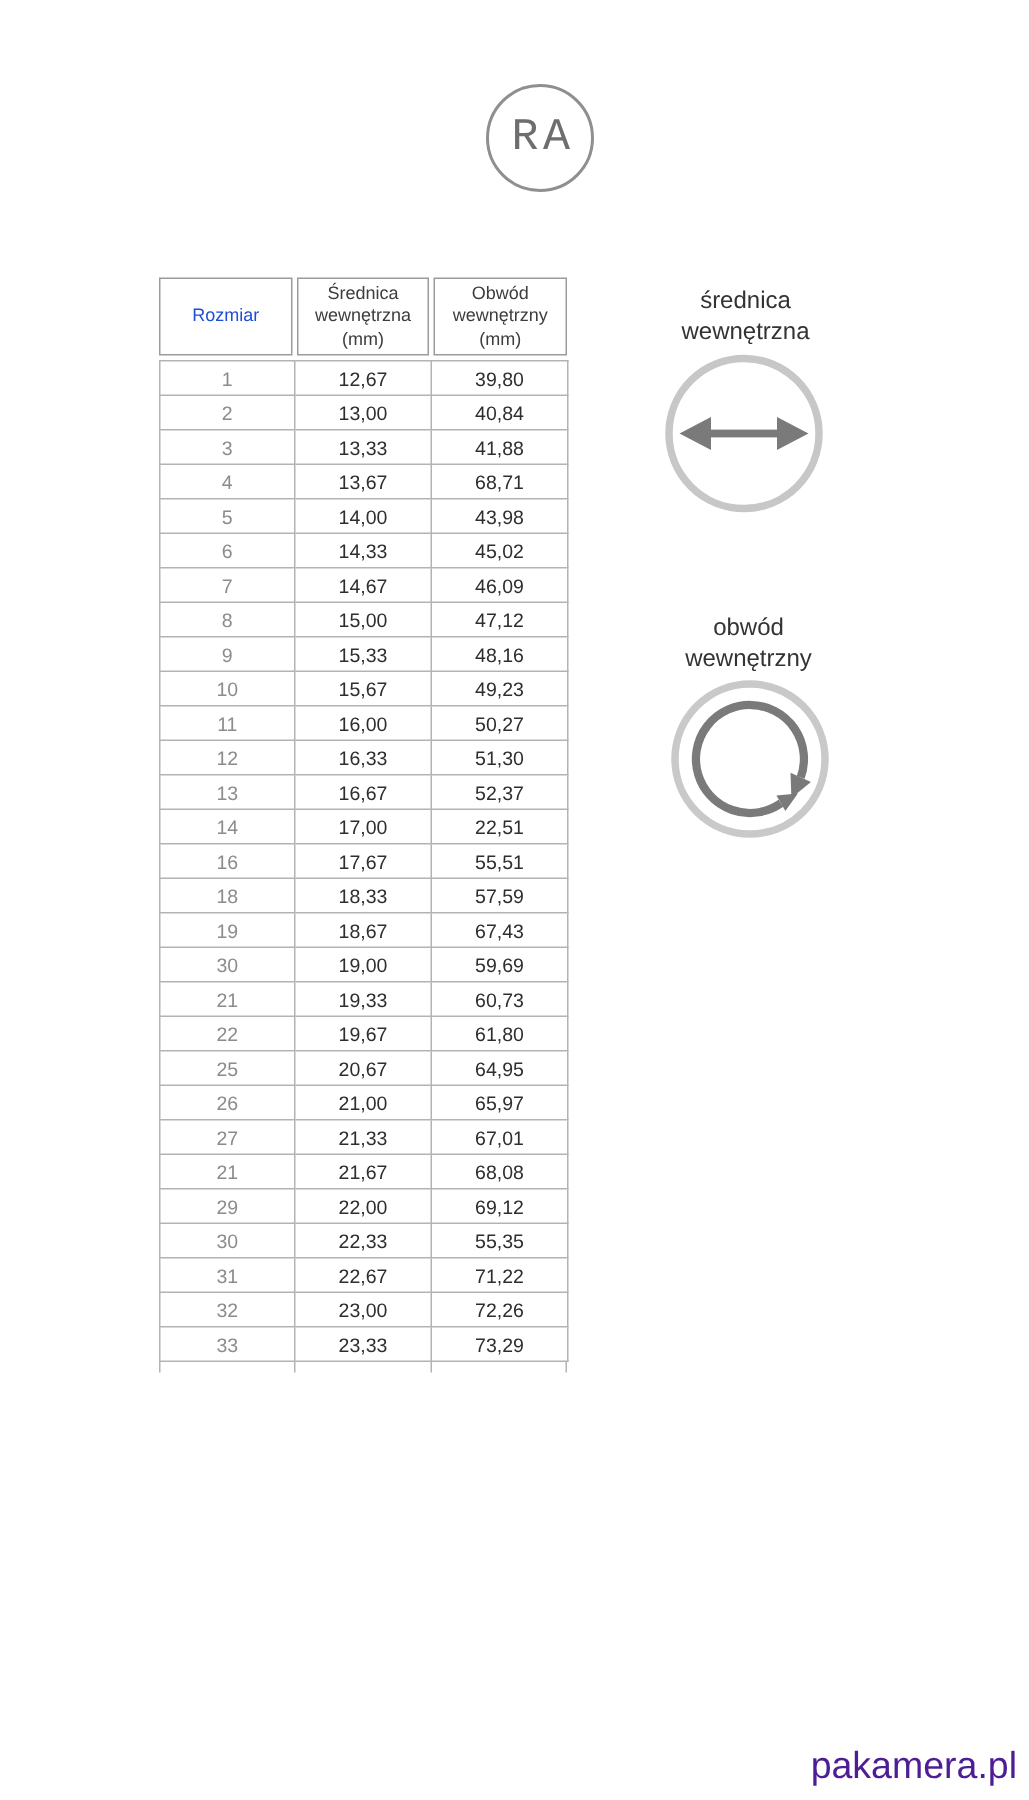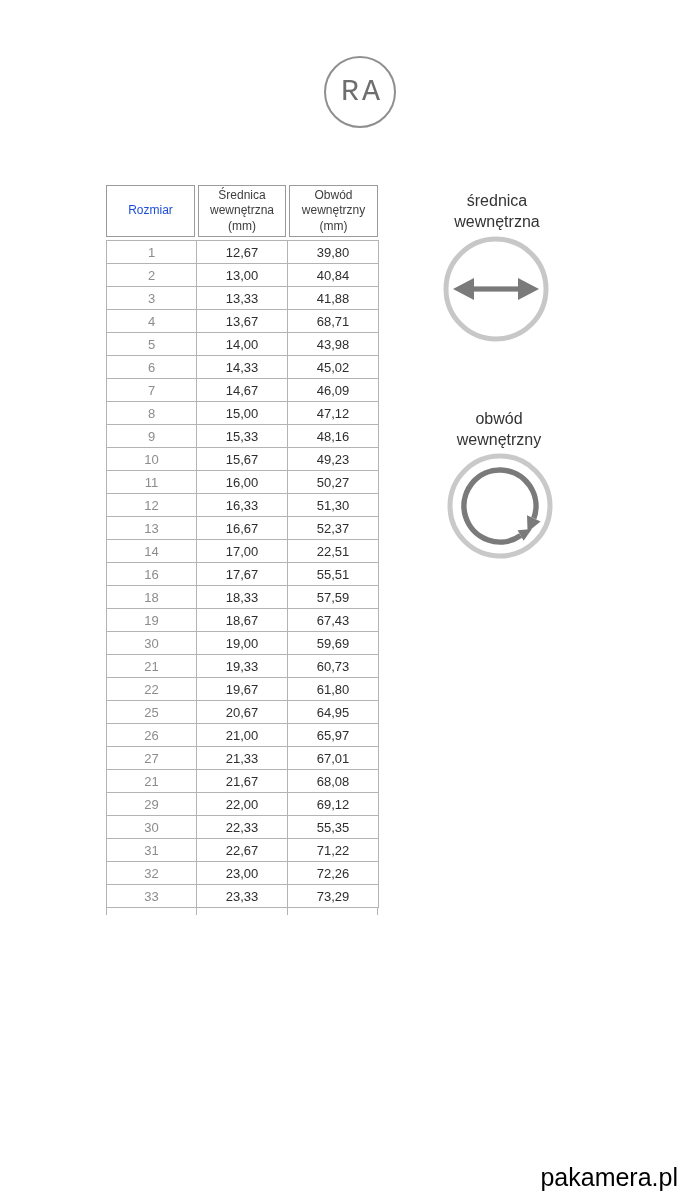--- a/index.html
+++ b/index.html
@@ -58,21 +58,21 @@
     font-size:16px;line-height:1.32;color:#333333;white-space:pre-line;
   }
   .label-diameter{left:412px;top:190px;}
   .label-circumference{left:414px;top:408px;}
   .svg-diameter{position:absolute;left:441px;top:234px;}
   .svg-circumference{position:absolute;left:445px;top:451px;}
 
   
   .watermark{
     position:absolute;right:8px;top:1163px;
-    font-size:25px;font-weight:500;letter-spacing:0px;color:#000000;
+    font-size:25px;font-weight:500;letter-spacing:0px;color:#4c1d95;
   }
 </style>
 </head>
 <body>
 
 <div class="logo-circle">
   <span class="logo-text">RA</span>
 </div>
 
 <div class="size-table">

